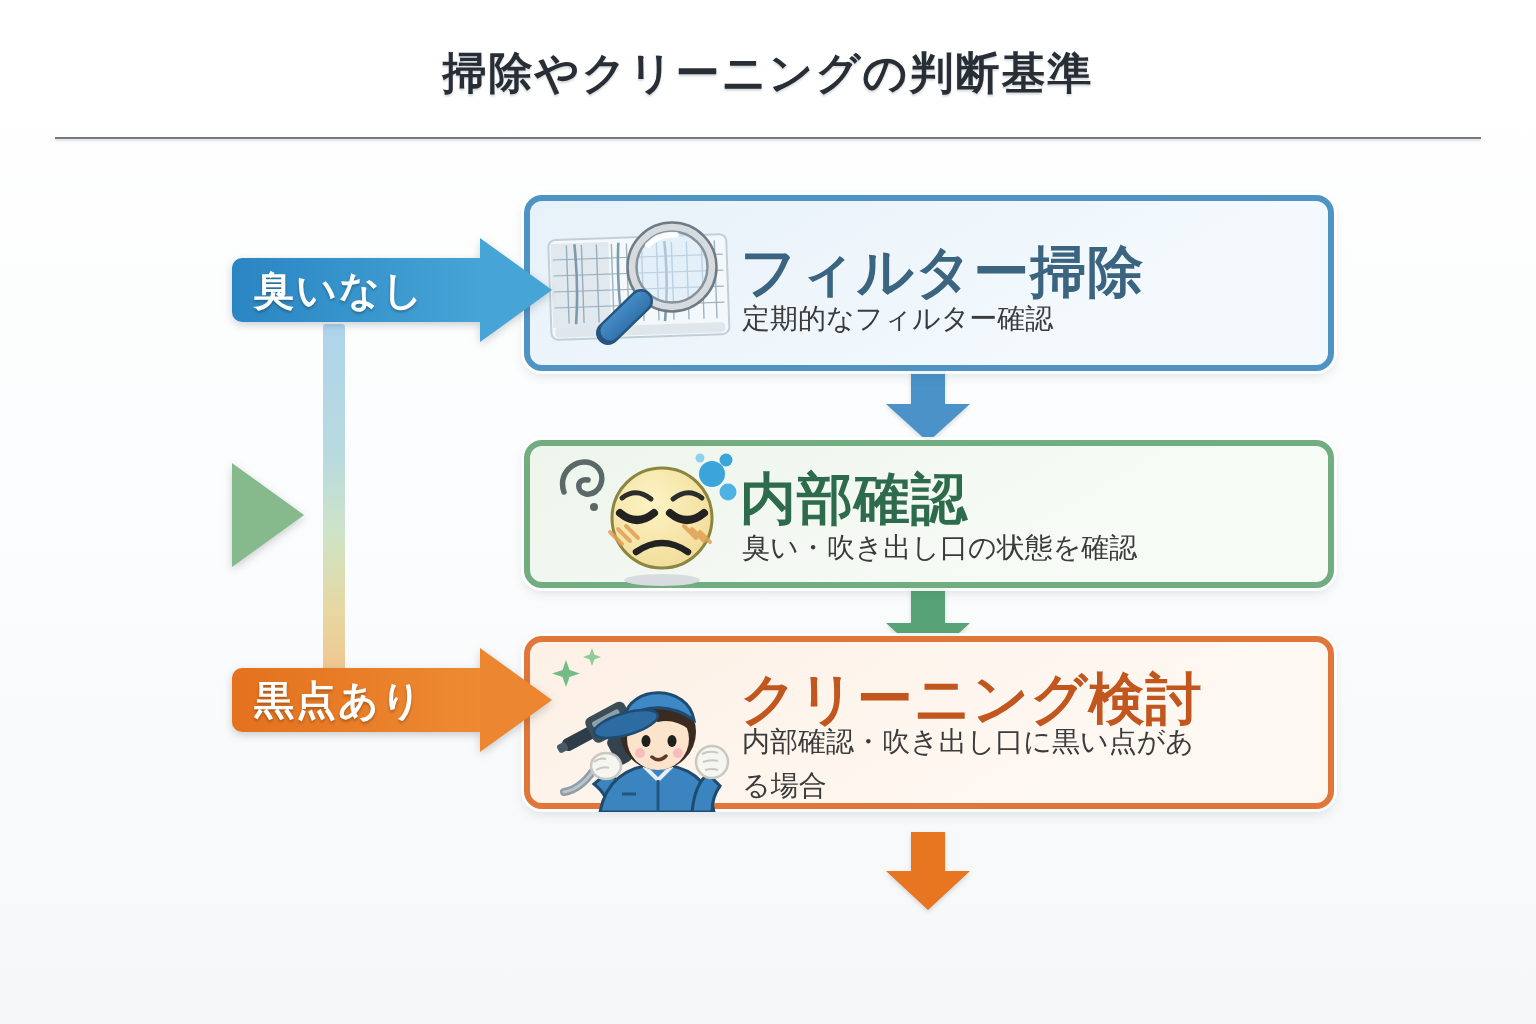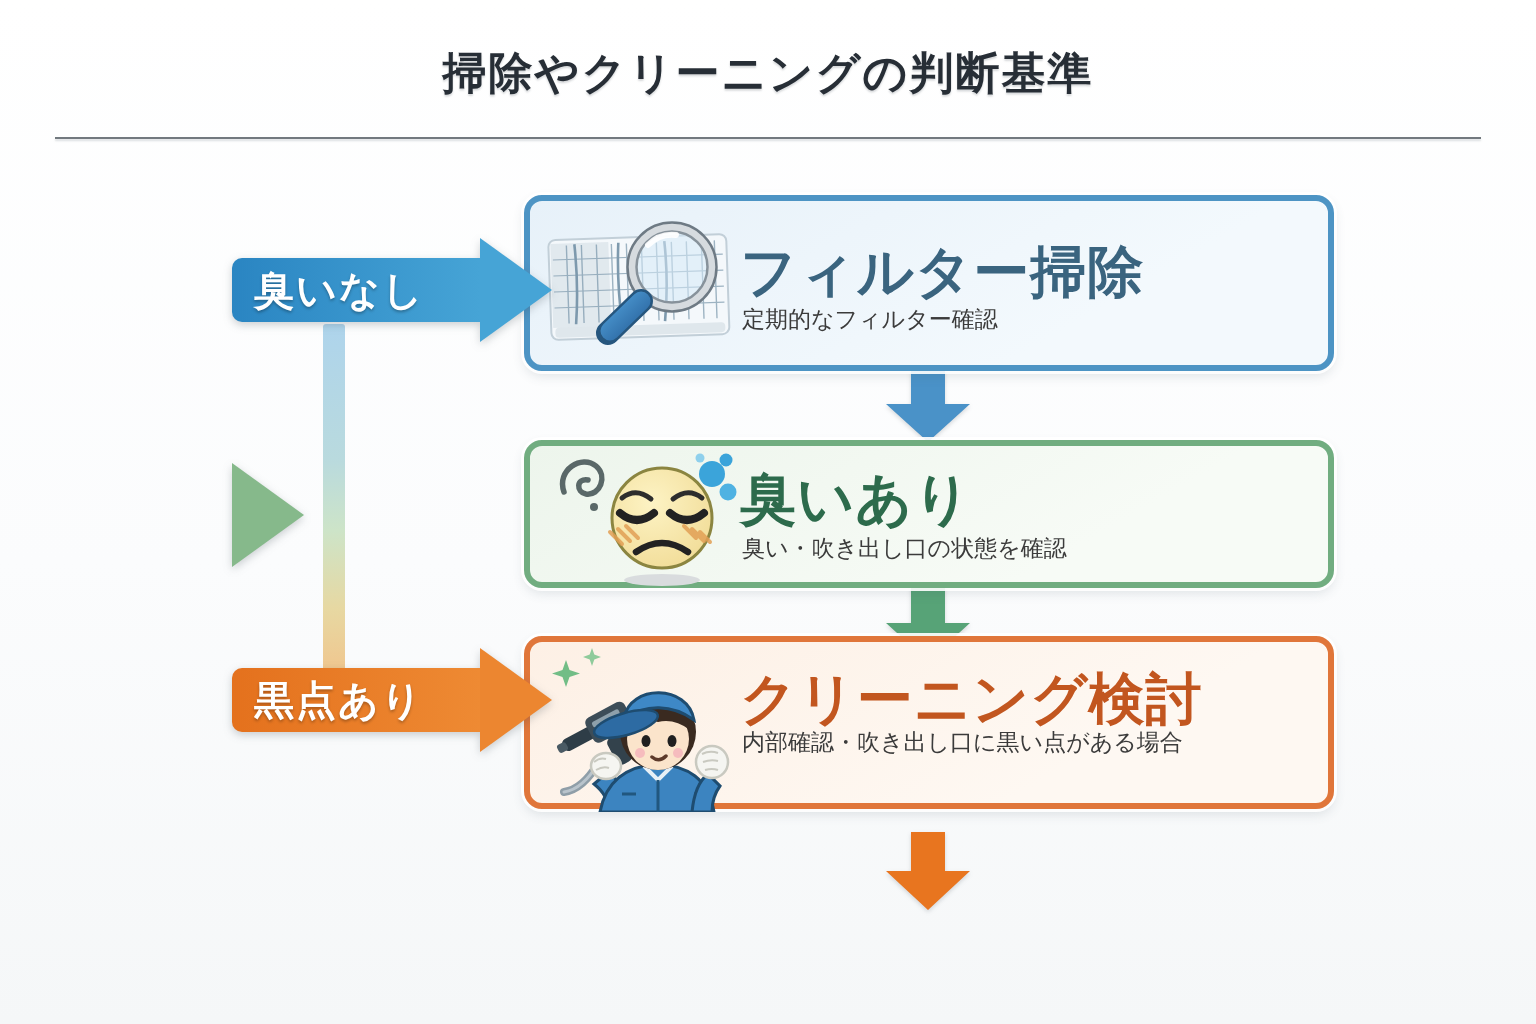--- a/index.html
+++ b/index.html
@@ -63,21 +63,21 @@
   .box3{top:636px;height:173px;border-color:#e0763a;
         background:linear-gradient(150deg,#fdf0e5 0%,#fef8f2 70%);}
   .step-icon{position:absolute;}
   .icon1{left:12px;top:14px;width:196px;height:144px;}
   .icon2{left:18px;top:4px;width:196px;height:138px;}
   .icon3{left:10px;top:-2px;width:204px;height:172px;}
   .step-title{position:absolute;left:210px;font-weight:800;font-size:56px;letter-spacing:1px;}
   .box1 .step-title{top:34px;color:#3a647f;}
   .box2 .step-title{top:16px;color:#2d6b4c;}
   .box3 .step-title{top:20px;color:#c2561f;}
-  .step-desc{position:absolute;left:212px;font-size:23px;color:#3b3b3b;line-height:44px;}
+  .step-desc{position:absolute;left:212px;font-size:28px;color:#3b3b3b;line-height:44px;}
   .box1 .step-desc{top:96px;}
   .box2 .step-desc{top:80px;}
   .box3 .step-desc{top:78px;width:480px;}
 
   
   .down{position:absolute;left:886px;z-index:1;filter:drop-shadow(0 2px 2px rgba(60,70,80,.2));}
   .downA{top:366px;}
   .downB{top:585px;}
   .downC{top:832px;}
 </style>
@@ -161,21 +161,21 @@
       <path d="M88,102 Q114,84 140,102" stroke="#222" stroke-width="6.5" fill="none" stroke-linecap="round"></path>
       <g stroke="#5a6868" stroke-width="5.5" fill="none" stroke-linecap="round">
         <path d="M16,42 C8,20 34,4 48,16 C60,26 52,46 38,44 C28,42 28,28 40,30"></path>
       </g>
       <circle cx="46" cy="57" r="4" fill="#5a6868"></circle>
       <circle cx="164" cy="24" r="13" fill="#3ba4da"></circle>
       <circle cx="178" cy="10" r="6.5" fill="#3ba4da"></circle>
       <circle cx="180" cy="42" r="8.5" fill="#4fb2e2"></circle>
       <circle cx="152" cy="8" r="4.5" fill="#8fd0ec"></circle>
     </svg>
-    <div class="step-title">臭いあり</div>
+    <div class="step-title">内部確認</div>
     <div class="step-desc">臭い・吹き出し口の状態を確認</div>
   </div>
 
   <svg class="down downB" width="84" height="76" viewBox="0 0 84 76">
     <polygon points="25,0 59,0 59,38 84,38 42,76 0,38 25,38" fill="#57a377"></polygon>
   </svg>
 
   <div class="stepbox box3">
     <svg class="step-icon icon3" viewBox="0 0 204 172">
       <path d="M26,20 L29.5,30 L40,33.5 L29.5,37 L26,47 L22.5,37 L12,33.5 L22.5,30 Z" fill="#72bd86"></path>

